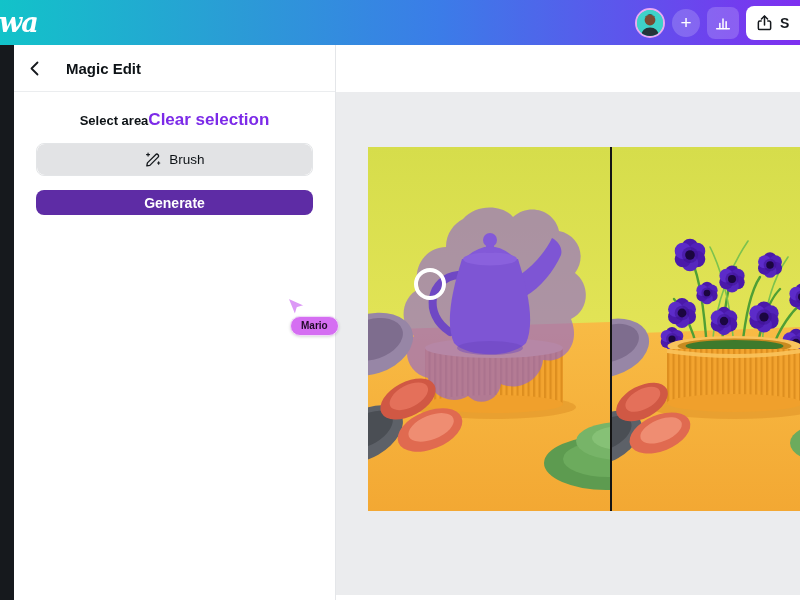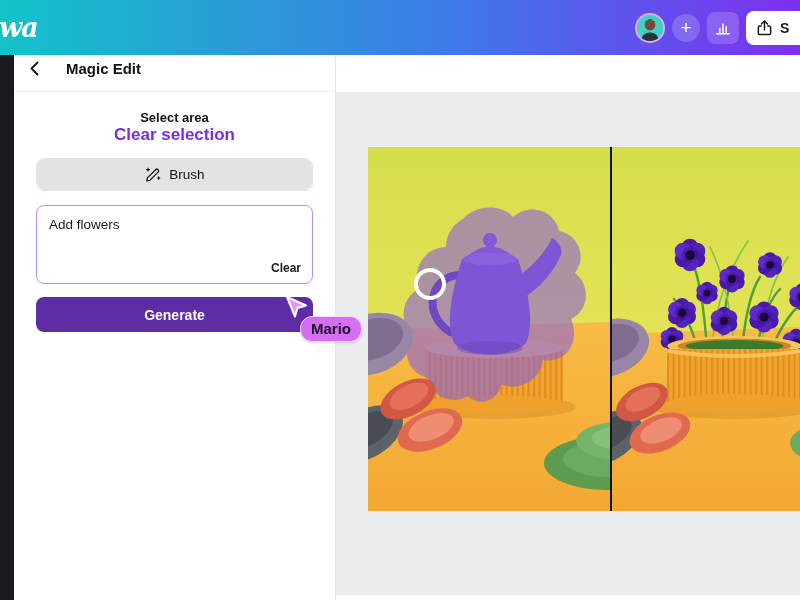--- a/index.html
+++ b/index.html
@@ -1,20 +1,20 @@
 <!DOCTYPE html>
 <html><head>
 <meta charset="utf-8">
 <style>
   * { margin:0; padding:0; box-sizing:border-box; }
   html,body { width:800px; height:600px; overflow:hidden; font-family:"Liberation Sans", sans-serif; background:#fff; }
   #stage { position:relative; width:800px; height:600px; overflow:hidden; }
 
   
-  .topbar { position:absolute; top:0; left:0; width:800px; height:55px;
+  .topbar { position:absolute; top:0; left:0; width:800px; height:45px;
     background:linear-gradient(90deg,#12c3c9 0%,#2b9bd6 30%,#3b7ce8 55%,#7e2ff0 100%);
     display:flex; align-items:center; justify-content:space-between; z-index:30; }
   .logo { color:#fff; font-family:"DejaVu Serif", serif; font-style:italic; font-weight:700;
     font-size:27px; margin-left:-3px; padding-left:2px; line-height:45px; letter-spacing:-1px; }
   .topbar-right { display:flex; align-items:center; gap:7px; margin-right:-12px; }
   .avatar { width:30px; height:30px; border-radius:50%; border:2px solid #e9aaf2; overflow:hidden; position:relative; background:#3ed1c8; flex:none; }
   .plus-btn { width:28px; height:28px; border-radius:50%; background:rgba(255,255,255,.18);
     color:#fff; font-size:19px; font-weight:300; display:flex; align-items:center; justify-content:center; line-height:1; }
   .chart-btn { width:32px; height:32px; border-radius:8px; background:rgba(255,255,255,.18);
     display:flex; align-items:center; justify-content:center; }
@@ -24,41 +24,41 @@
   
   .dark-rail { position:absolute; left:0; top:45px; width:14px; height:555px; background:#16191d; z-index:20; }
 
   
   .panel { position:absolute; left:14px; top:45px; width:322px; height:555px; background:#fff;
     border-right:1px solid #e4e6e9; z-index:21; }
   .panel-header { height:47px; display:flex; align-items:center; gap:27px; padding:0 16px;
     border-bottom:1px solid #ebedef; }
   .panel-title { font-size:15px; font-weight:700; color:#0d1216; }
   .panel-body { padding:18px 22px 0 22px; }
-  .row-between { display:flex; align-items:center; justify-content:center; margin-bottom:13px;flex-direction:column; }
+  .row-between { display:flex; align-items:center; justify-content:center; margin-bottom:13px; }
   .select-area-label { font-size:13px; font-weight:700; color:#0d1216; }
   .clear-selection { font-size:17px; font-weight:600; color:#7c2ae8; cursor:pointer; }
 
   .segmented { display:flex; border:1px solid #e3e5e7; border-radius:8px; background:#fff; height:33px; overflow:hidden; margin-bottom:14px;flex-direction:column; }
   .seg-opt { flex:1; display:flex; align-items:center; justify-content:center; gap:8px;
     font-size:13.5px; font-weight:500; color:#0d1216; cursor:pointer; border-radius:8px; }
   .seg-opt.active { background:#e2e3e5; }
 
   .prompt-box { position:relative; border:1.5px solid #b98df2; border-radius:8px; height:79px; margin-bottom:13px; }
   .prompt-input { width:100%; height:52px; border:none; outline:none; resize:none; background:transparent;
     font-family:"Liberation Sans", sans-serif; font-size:13.5px; color:#14191f; padding:11px 12px 0 12px; }
   .prompt-clear { position:absolute; right:11px; bottom:8px; font-size:12px; font-weight:700; color:#141a1f; cursor:pointer; }
 
-  .generate-btn { width:100%; height:35px; border:none; border-radius:8px; background:#5e2ca5; color:#fff;
+  .generate-btn { width:100%; height:25px; border:none; border-radius:8px; background:#5e2ca5; color:#fff;
     font-family:"Liberation Sans", sans-serif; font-size:14px; font-weight:600; cursor:pointer; }
 
   
   .collab-cursor { position:absolute; left:284px; top:295px; z-index:40; pointer-events:none; }
-  .collab-pill { position:absolute; left:16px; top:21px; background:#d56ef2; border:1.5px solid #f0d8f8;
-    border-radius:12px; padding:3px 10px 4px 10px; font-size:15px; font-weight:600; color:#200a28; white-space:nowrap;
+  .collab-pill { position:absolute; left:6px; top:21px; background:#d56ef2; border:1.5px solid #f0d8f8;
+    border-radius:12px; padding:3px 10px 4px 10px; font-size:10px; font-weight:600; color:#200a28; white-space:nowrap;
     box-shadow:0 1px 3px rgba(0,0,0,.15); }
 
   
   .canvas-area { position:absolute; left:336px; top:45px; width:464px; height:587px; overflow:hidden; z-index:10; }
   .canvas-toolbar { position:absolute; top:0; left:0; right:0; height:47px; background:#fff; }
   .canvas-bg { position:absolute; top:47px; left:0; right:0; bottom:37px; background:#ebecee; }
   .artboard { position:absolute; left:32px; top:55px; width:462px; height:364px; display:flex; background:#111; }
   .artboard svg { display:block; height:364px; }
   .ab-divider { width:2px; height:364px; background:#141414; flex:none; }
 
@@ -131,24 +131,20 @@
         <div class="seg-opt active">
           <svg width="17" height="17" viewBox="0 0 18 18" stroke="#15191d" stroke-width="1.4" fill="none" stroke-linecap="round" stroke-linejoin="round">
             <path d="M6.2,15.2 L3,15.8 L3.6,12.6 L12.3,3.9 A1.6,1.6 0 0 1 14.9,6.5 L6.2,15.2 Z"></path>
             <path d="M4.3,2.2 V5.4 M2.7,3.8 H5.9" stroke-width="1.2"></path>
             <path d="M15.5,11.5 V13.9 M14.3,12.7 H16.7" stroke-width="1.2"></path>
           </svg>
           <span>Brush</span>
         </div>
       </div>
 
-      <div class="prompt-box">
-        <textarea class="prompt-input" spellcheck="false" style="">Add flowers</textarea>
-        <span class="prompt-clear">Clear</span>
-      </div>
 
       <button class="generate-btn">Generate</button>
     </div>
   </div>
 
   <div class="collab-cursor">
     <svg width="26" height="26" viewBox="0 0 26 26">
       <path d="M3,2 L22,10.5 L13.5,13 L11,21.5 Z" fill="#dc99f6" stroke="#fff" stroke-width="2" stroke-linejoin="round"></path>
     </svg>
     <div class="collab-pill">Mario</div>

